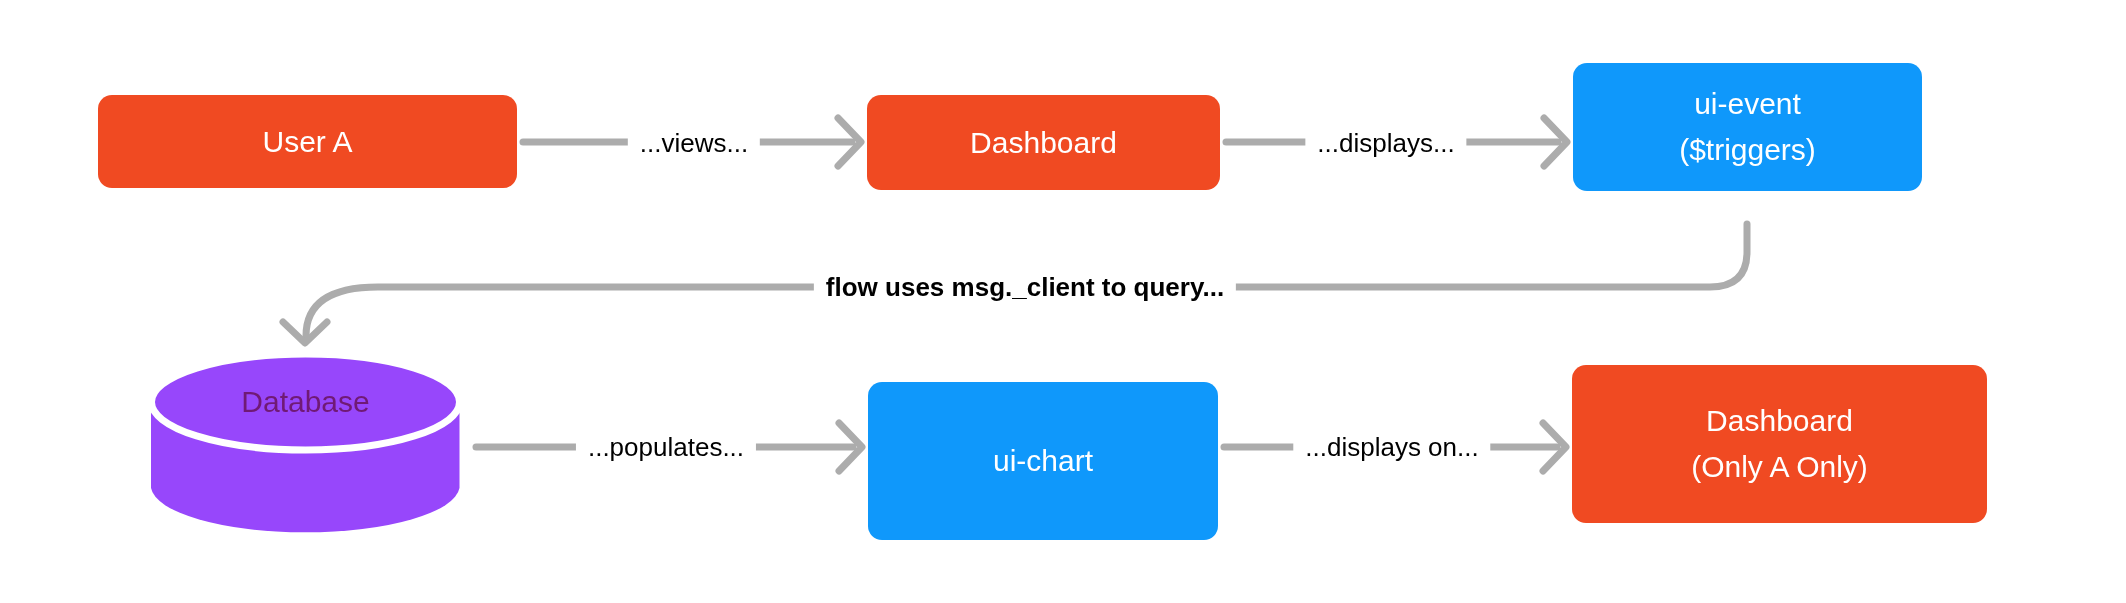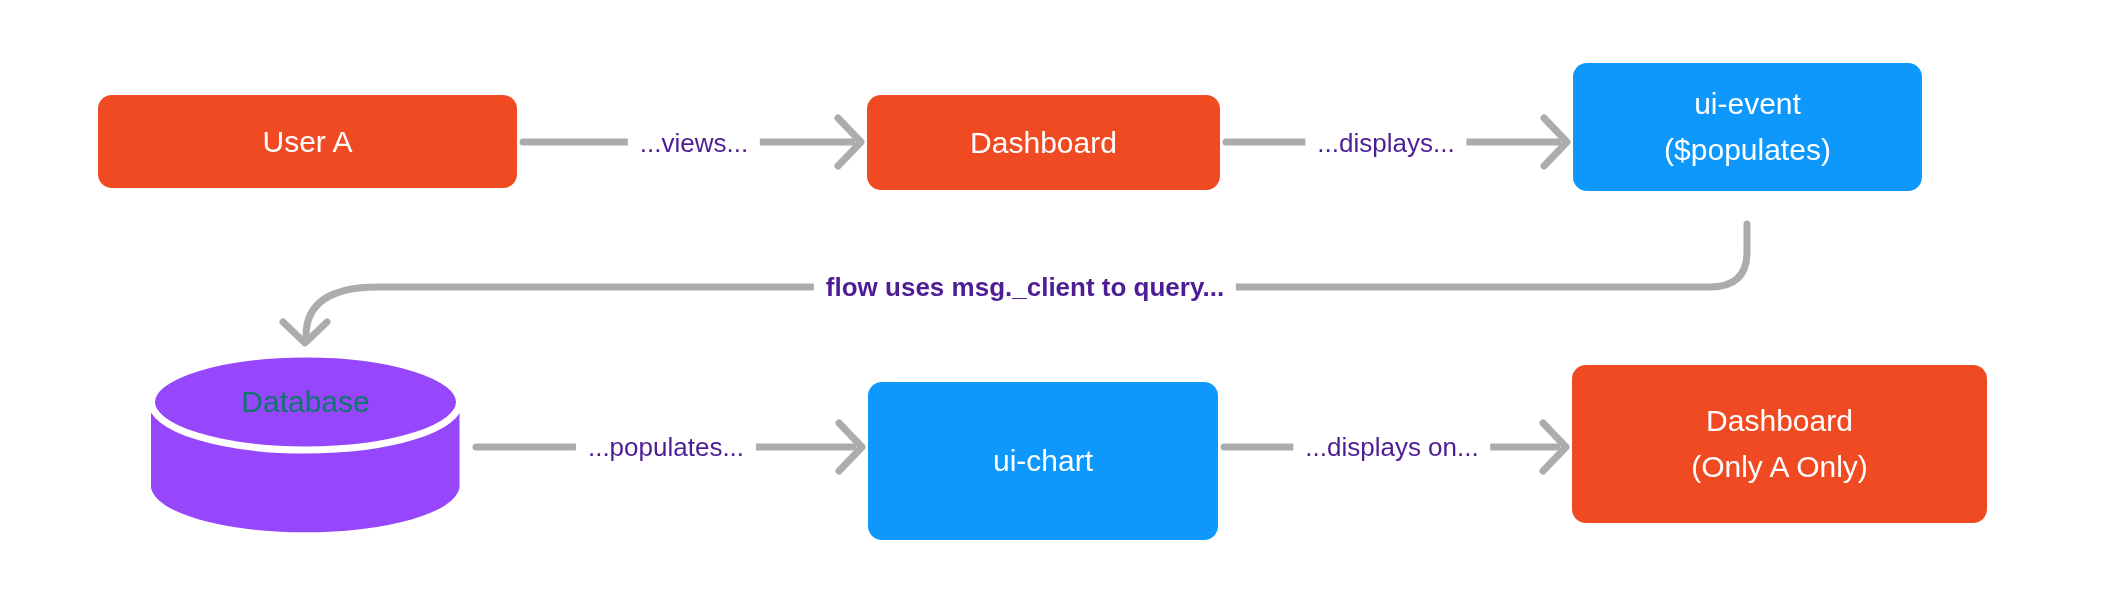--- a/index.html
+++ b/index.html
@@ -51,30 +51,30 @@
     z-index: 2;
   }
   .db-label {
     position: absolute;
     left: 148px; top: 347px;
     width: 315px; height: 110px;
     z-index: 3;
     display: flex;
     align-items: center;
     justify-content: center;
-    color: #0f766e;
+    color: #701a75;
     font-size: 30px;
   }
   .edge-label {
     position: absolute;
     z-index: 4;
     transform: translate(-50%, -50%);
     background: #ffffff;
     padding: 2px 12px;
-    color: #4c1d95;
+    color: #000000;
     font-size: 26px;
     white-space: nowrap;
   }
   .el-views       { left: 694px;  top: 143px; }
   .el-triggers    { left: 1386px; top: 143px; }
   .el-query       { left: 1025px; top: 287px; font-weight: bold; }
   .el-populates   { left: 666px;  top: 447px; }
   .el-displays-on { left: 1392px; top: 447px; }
 </style>
 </head>
@@ -103,21 +103,21 @@
   <div class="node orange node-user-a">
     <span>User A</span>
   </div>
 
   <div class="node orange node-dashboard">
     <span>Dashboard</span>
   </div>
 
   <div class="node blue node-ui-event">
     <span>ui-event</span>
-    <span>($populates)</span>
+    <span>($triggers)</span>
   </div>
 
   <div class="db-wrap">
     <svg width="315" height="200" viewBox="0 0 315 200" xmlns="http://www.w3.org/2000/svg">
       <path d="M 3 55 L 3 141 A 154.5 47 0 0 0 311.5 141 L 311.5 55 Z" fill="#9747FB"></path>
       <ellipse cx="157.5" cy="55" rx="154" ry="48" fill="#9747FB" stroke="#ffffff" stroke-width="7"></ellipse>
     </svg>
   </div>
   <div class="db-label">Database</div>
 

